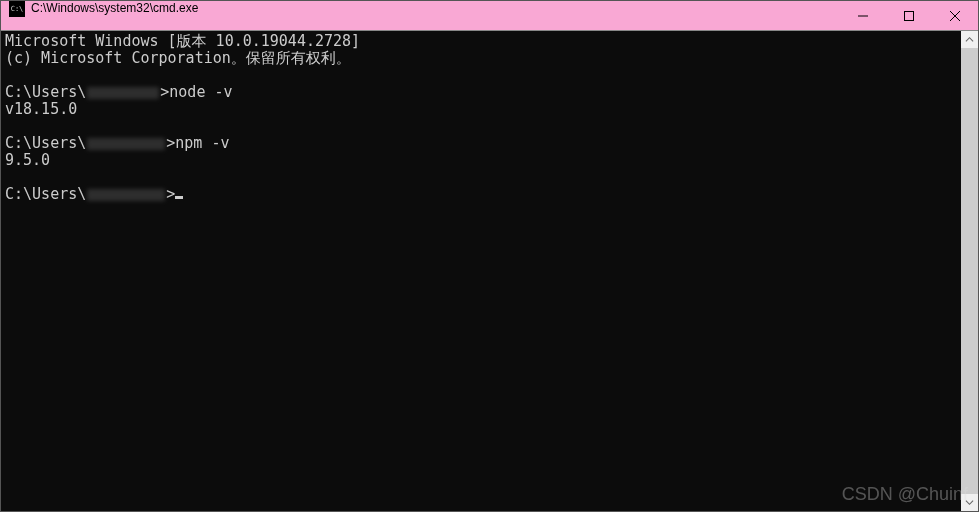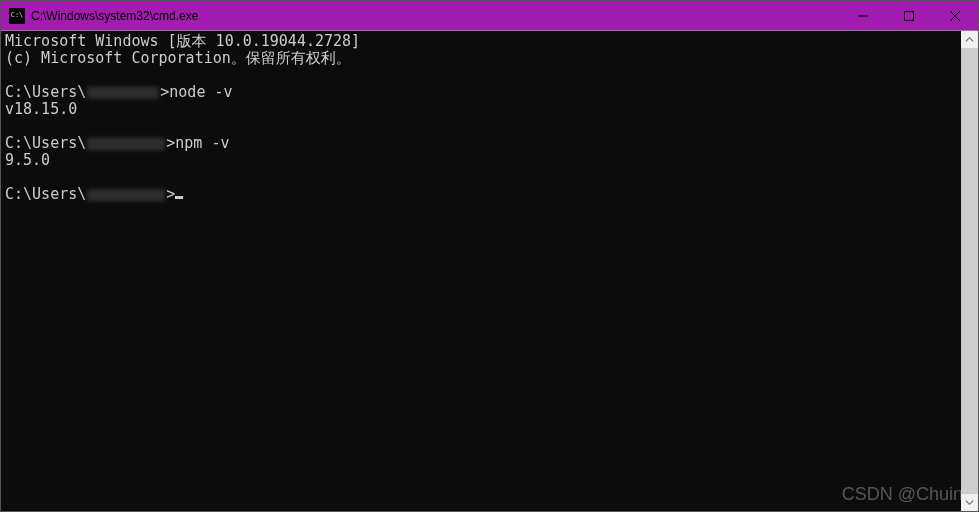--- a/index.html
+++ b/index.html
@@ -6,23 +6,22 @@
     body {
       width: 979px;
       height: 512px;
       background: #fff;
       font-family: "Segoe UI", Tahoma, sans-serif;
       overflow: hidden;
       border: 1px solid #555;
     }
     .titlebar {
       height: 30px;
-      background: #a21caf;
+      background: #f9a8d4;
       display: flex;
-      align-items: center;
       border-bottom: 1px solid #888;
     }
     .titlebar-icon {
       width: 16px;
       height: 16px;
       margin-left: 8px;
       margin-right: 6px;
       background: #000;
       position: relative;
       display: flex;

